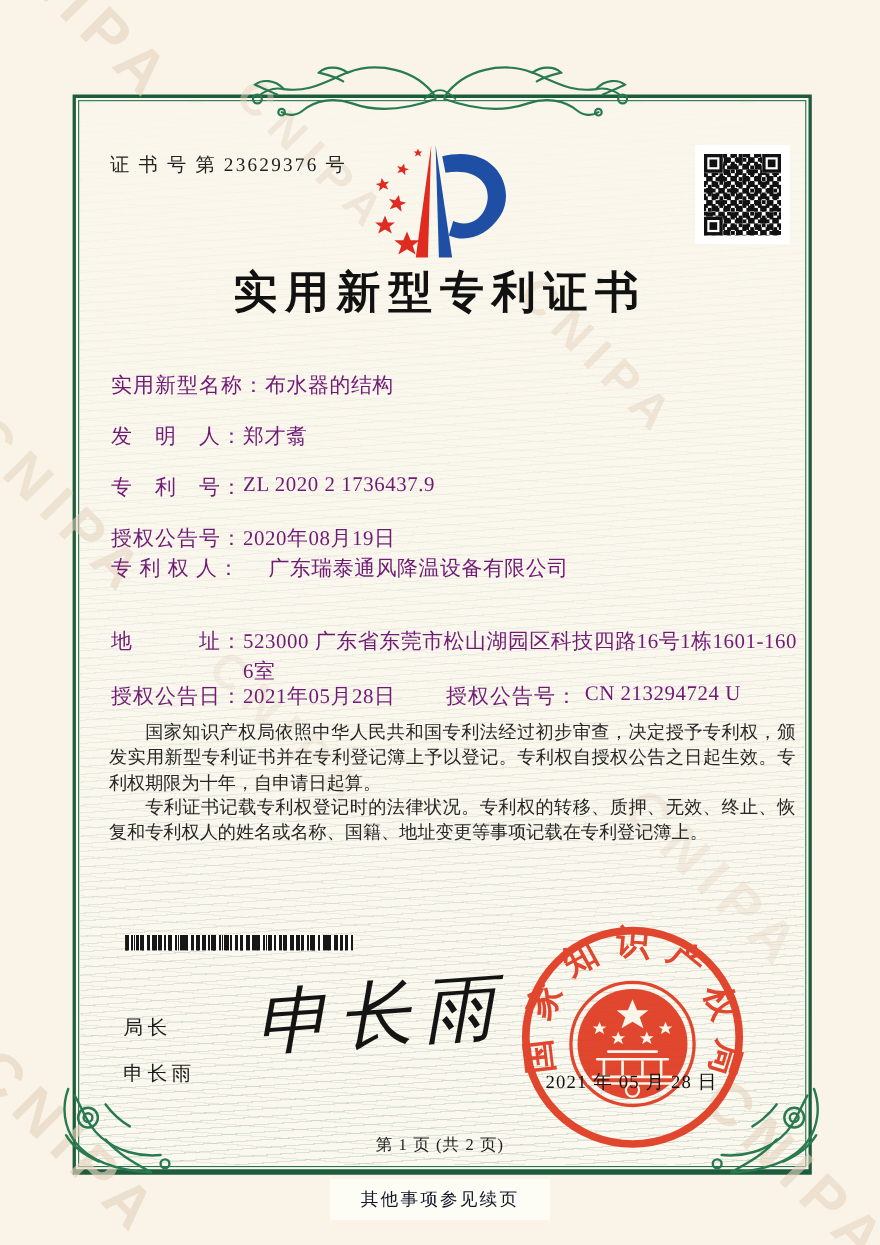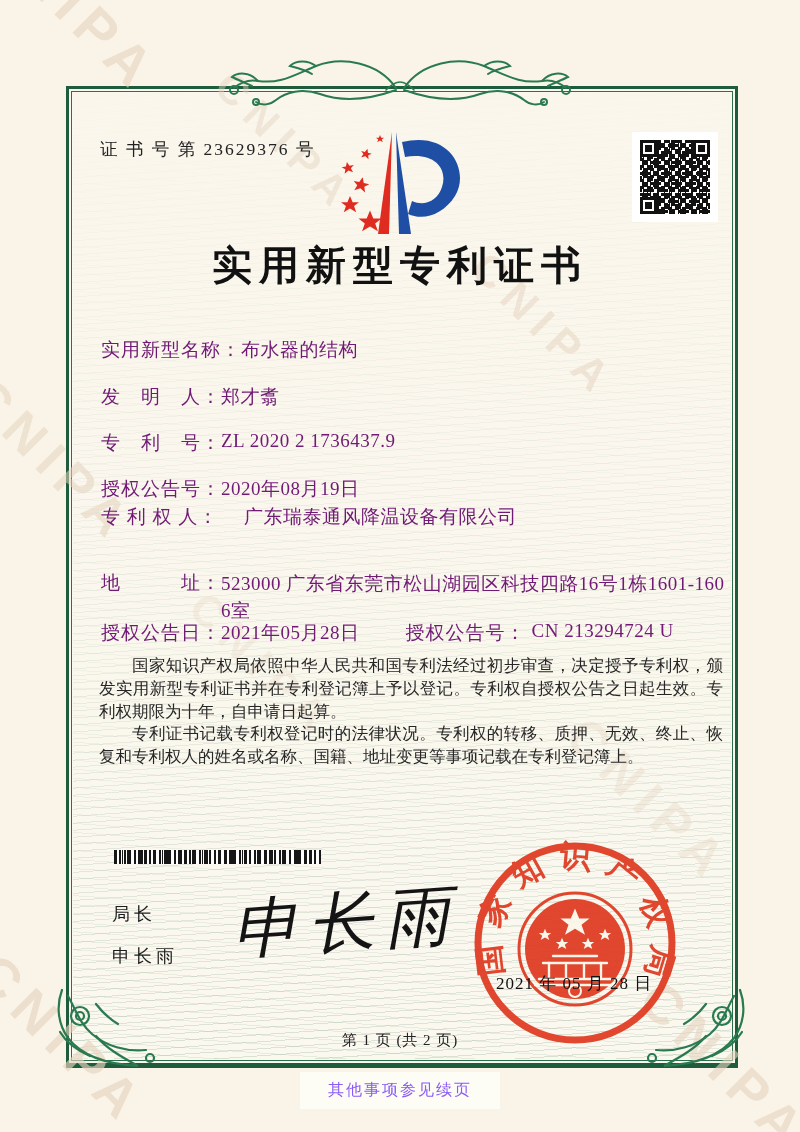--- a/index.html
+++ b/index.html
@@ -96,21 +96,21 @@
       repeating-linear-gradient(90deg,#161616 0 2px, rgba(0,0,0,0) 2px 5px),
       repeating-linear-gradient(90deg,#161616 0 1px, rgba(0,0,0,0) 1px 8px),
       repeating-linear-gradient(90deg,#161616 0 3px, rgba(0,0,0,0) 3px 13px);
     background-color:#fdfdfb;
   }
 
   
   .director-title, .director-name {
     position:absolute; left:112px; z-index:3;
     font-family:"Liberation Sans","DejaVu Sans",sans-serif;
-    font-size:18px; letter-spacing:4px; color:#1c1c1c;
+    font-size:18px; letter-spacing:4px; color:#1c1c1c;margin-top:20px;
   }
   .director-title { top:902px; }
   .director-name { top:944px; }
   .autograph {
     position:absolute; left:232px; top:878px; z-index:3;
     font-size:66px; letter-spacing:10px; color:#141414;
     font-style:italic; transform:rotate(-4deg);
   }
 
   
@@ -121,21 +121,21 @@
   }
 
   
   .page-info {
     position:absolute; left:0; right:0; top:1031px; text-align:center;
     font-size:15px; color:#222; z-index:3; letter-spacing:1px;
   }
   .continuation {
     position:absolute; left:50%; top:1072px; transform:translateX(-50%);
     background:#fdfcf5; padding:8px 28px; font-size:16px; letter-spacing:2px;
-    color:#8b5cf6; z-index:3;
+    color:#0f172a; z-index:3;
   }
 </style>
 </head>
 <body>
 
 <div class="page">
 
   <div class="wm" style="left:-38px; top:-28px; font-size:56px; opacity:.6;">CNIPA</div>
   <div class="wm" style="left:196px; top:118px; font-size:42px; opacity:.45;">CNIPA</div>
   <div class="wm" style="left:452px; top:300px; font-size:44px; opacity:.5;">CNIPA</div>

